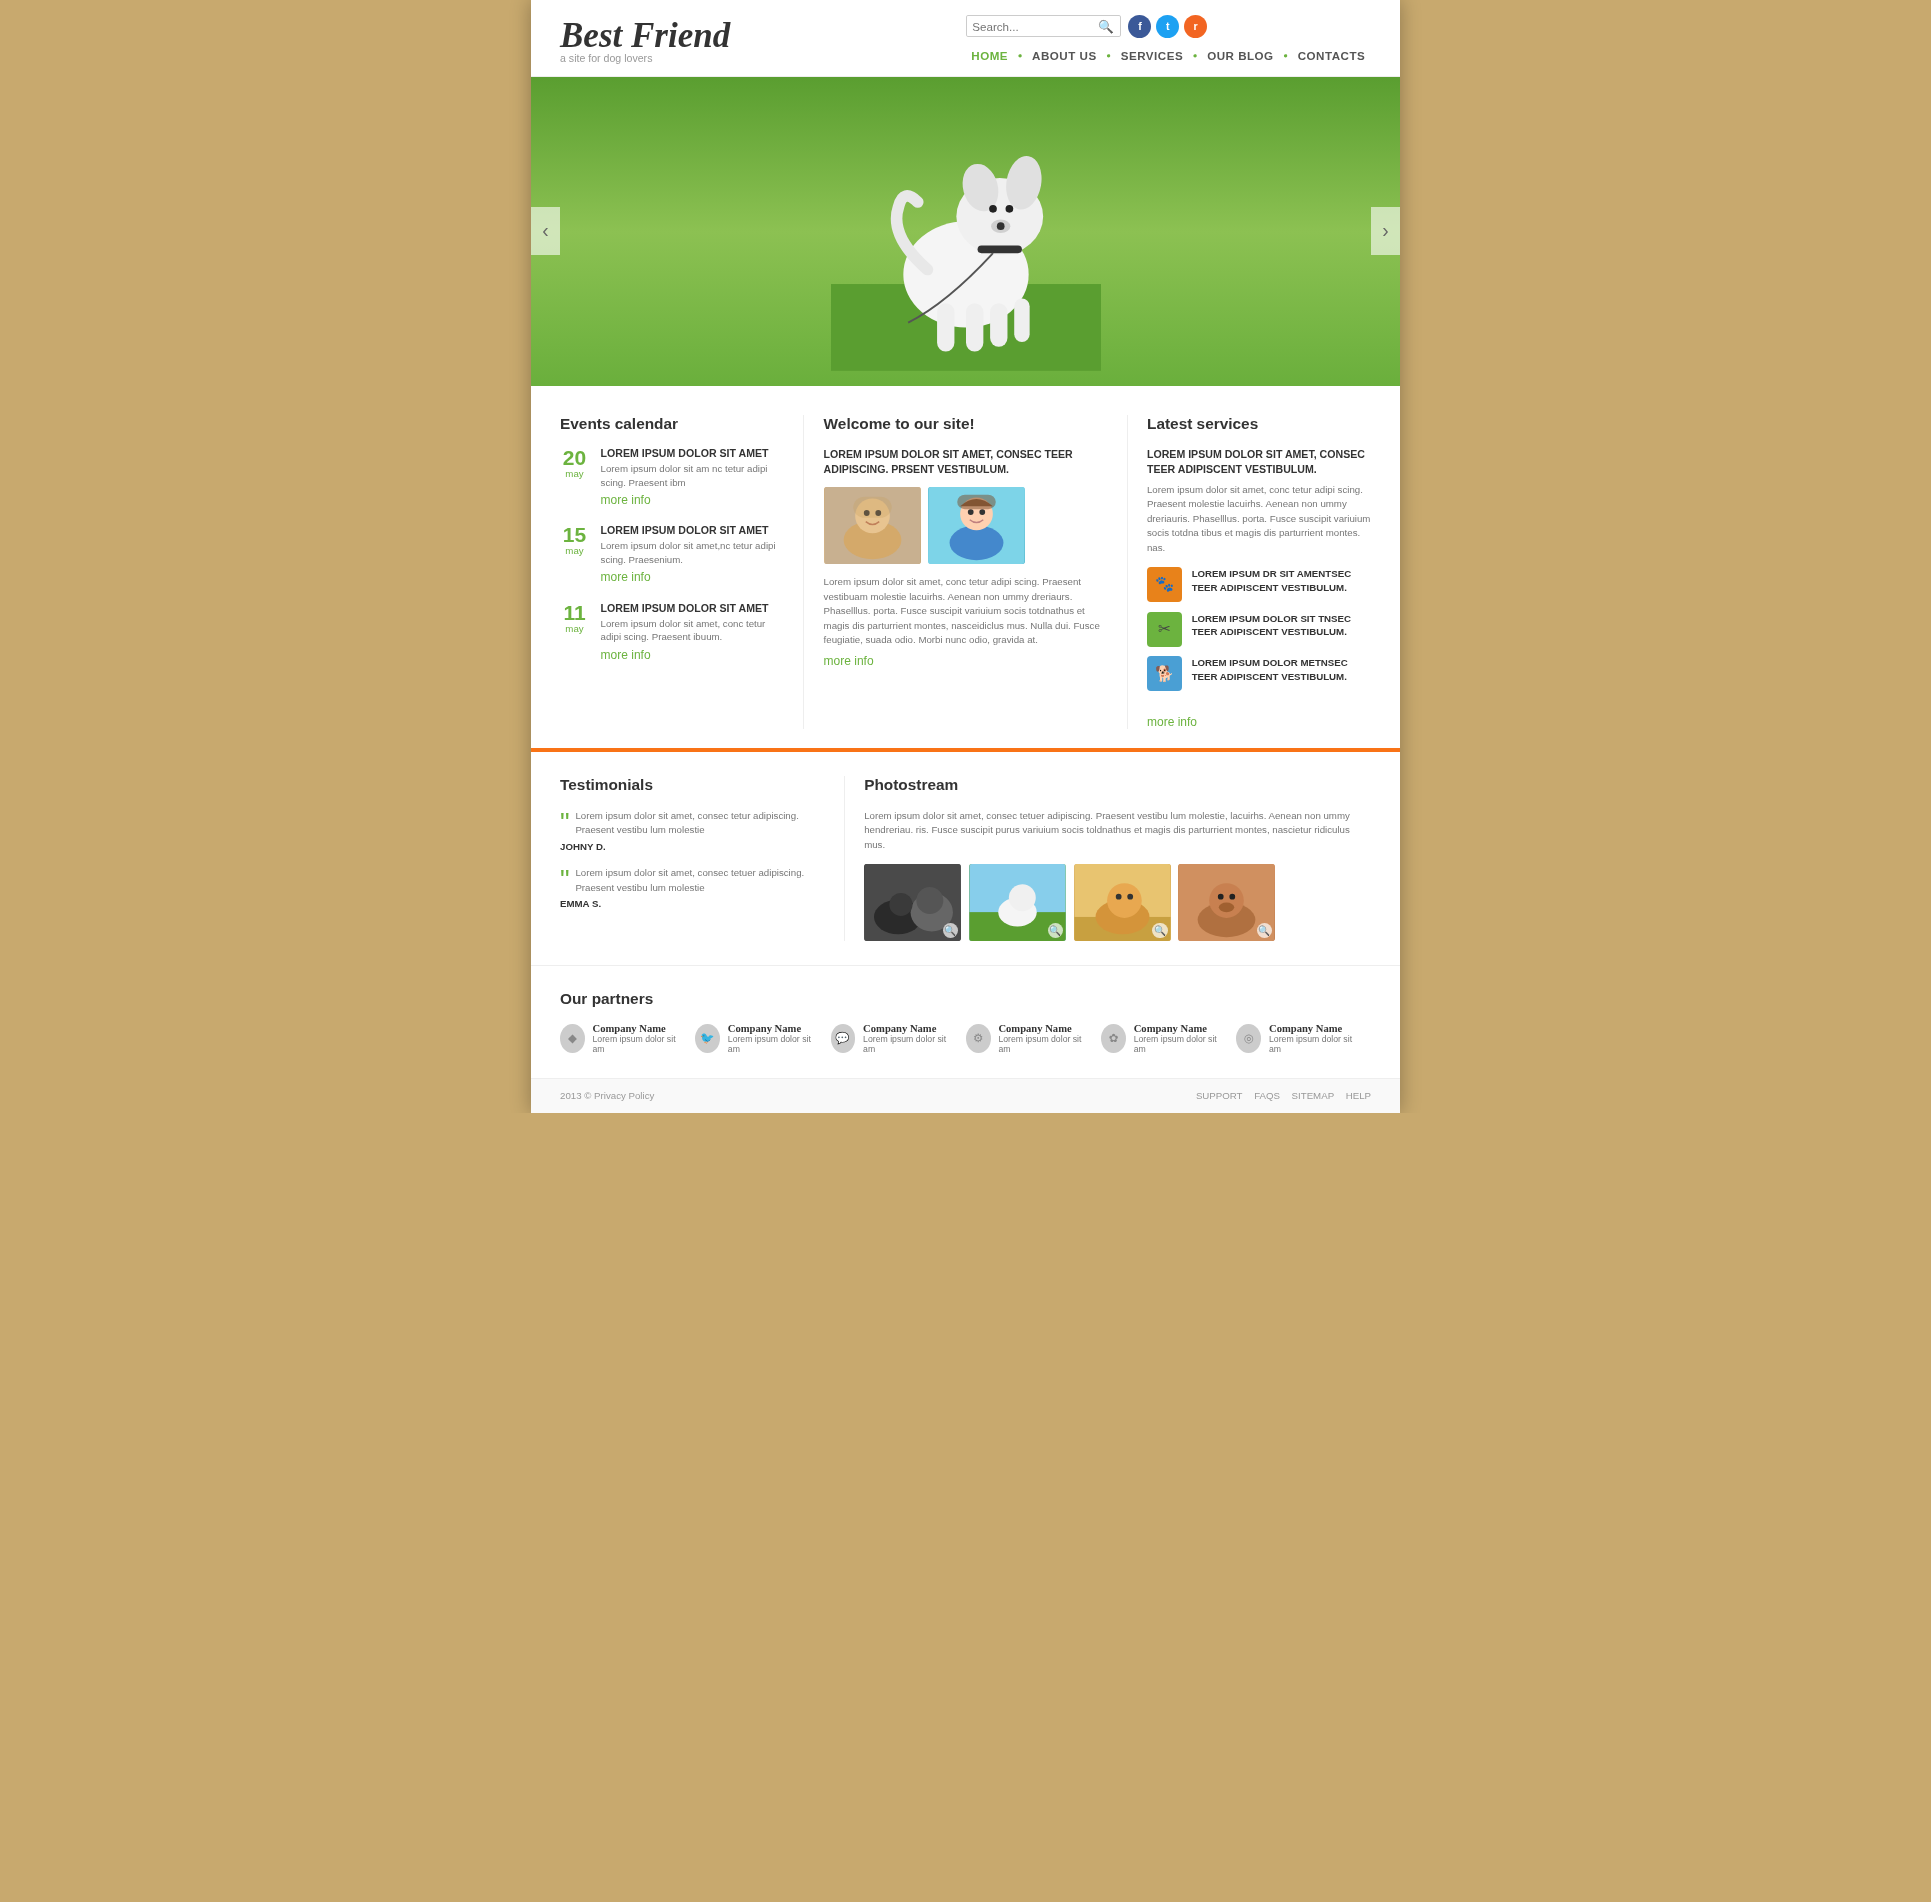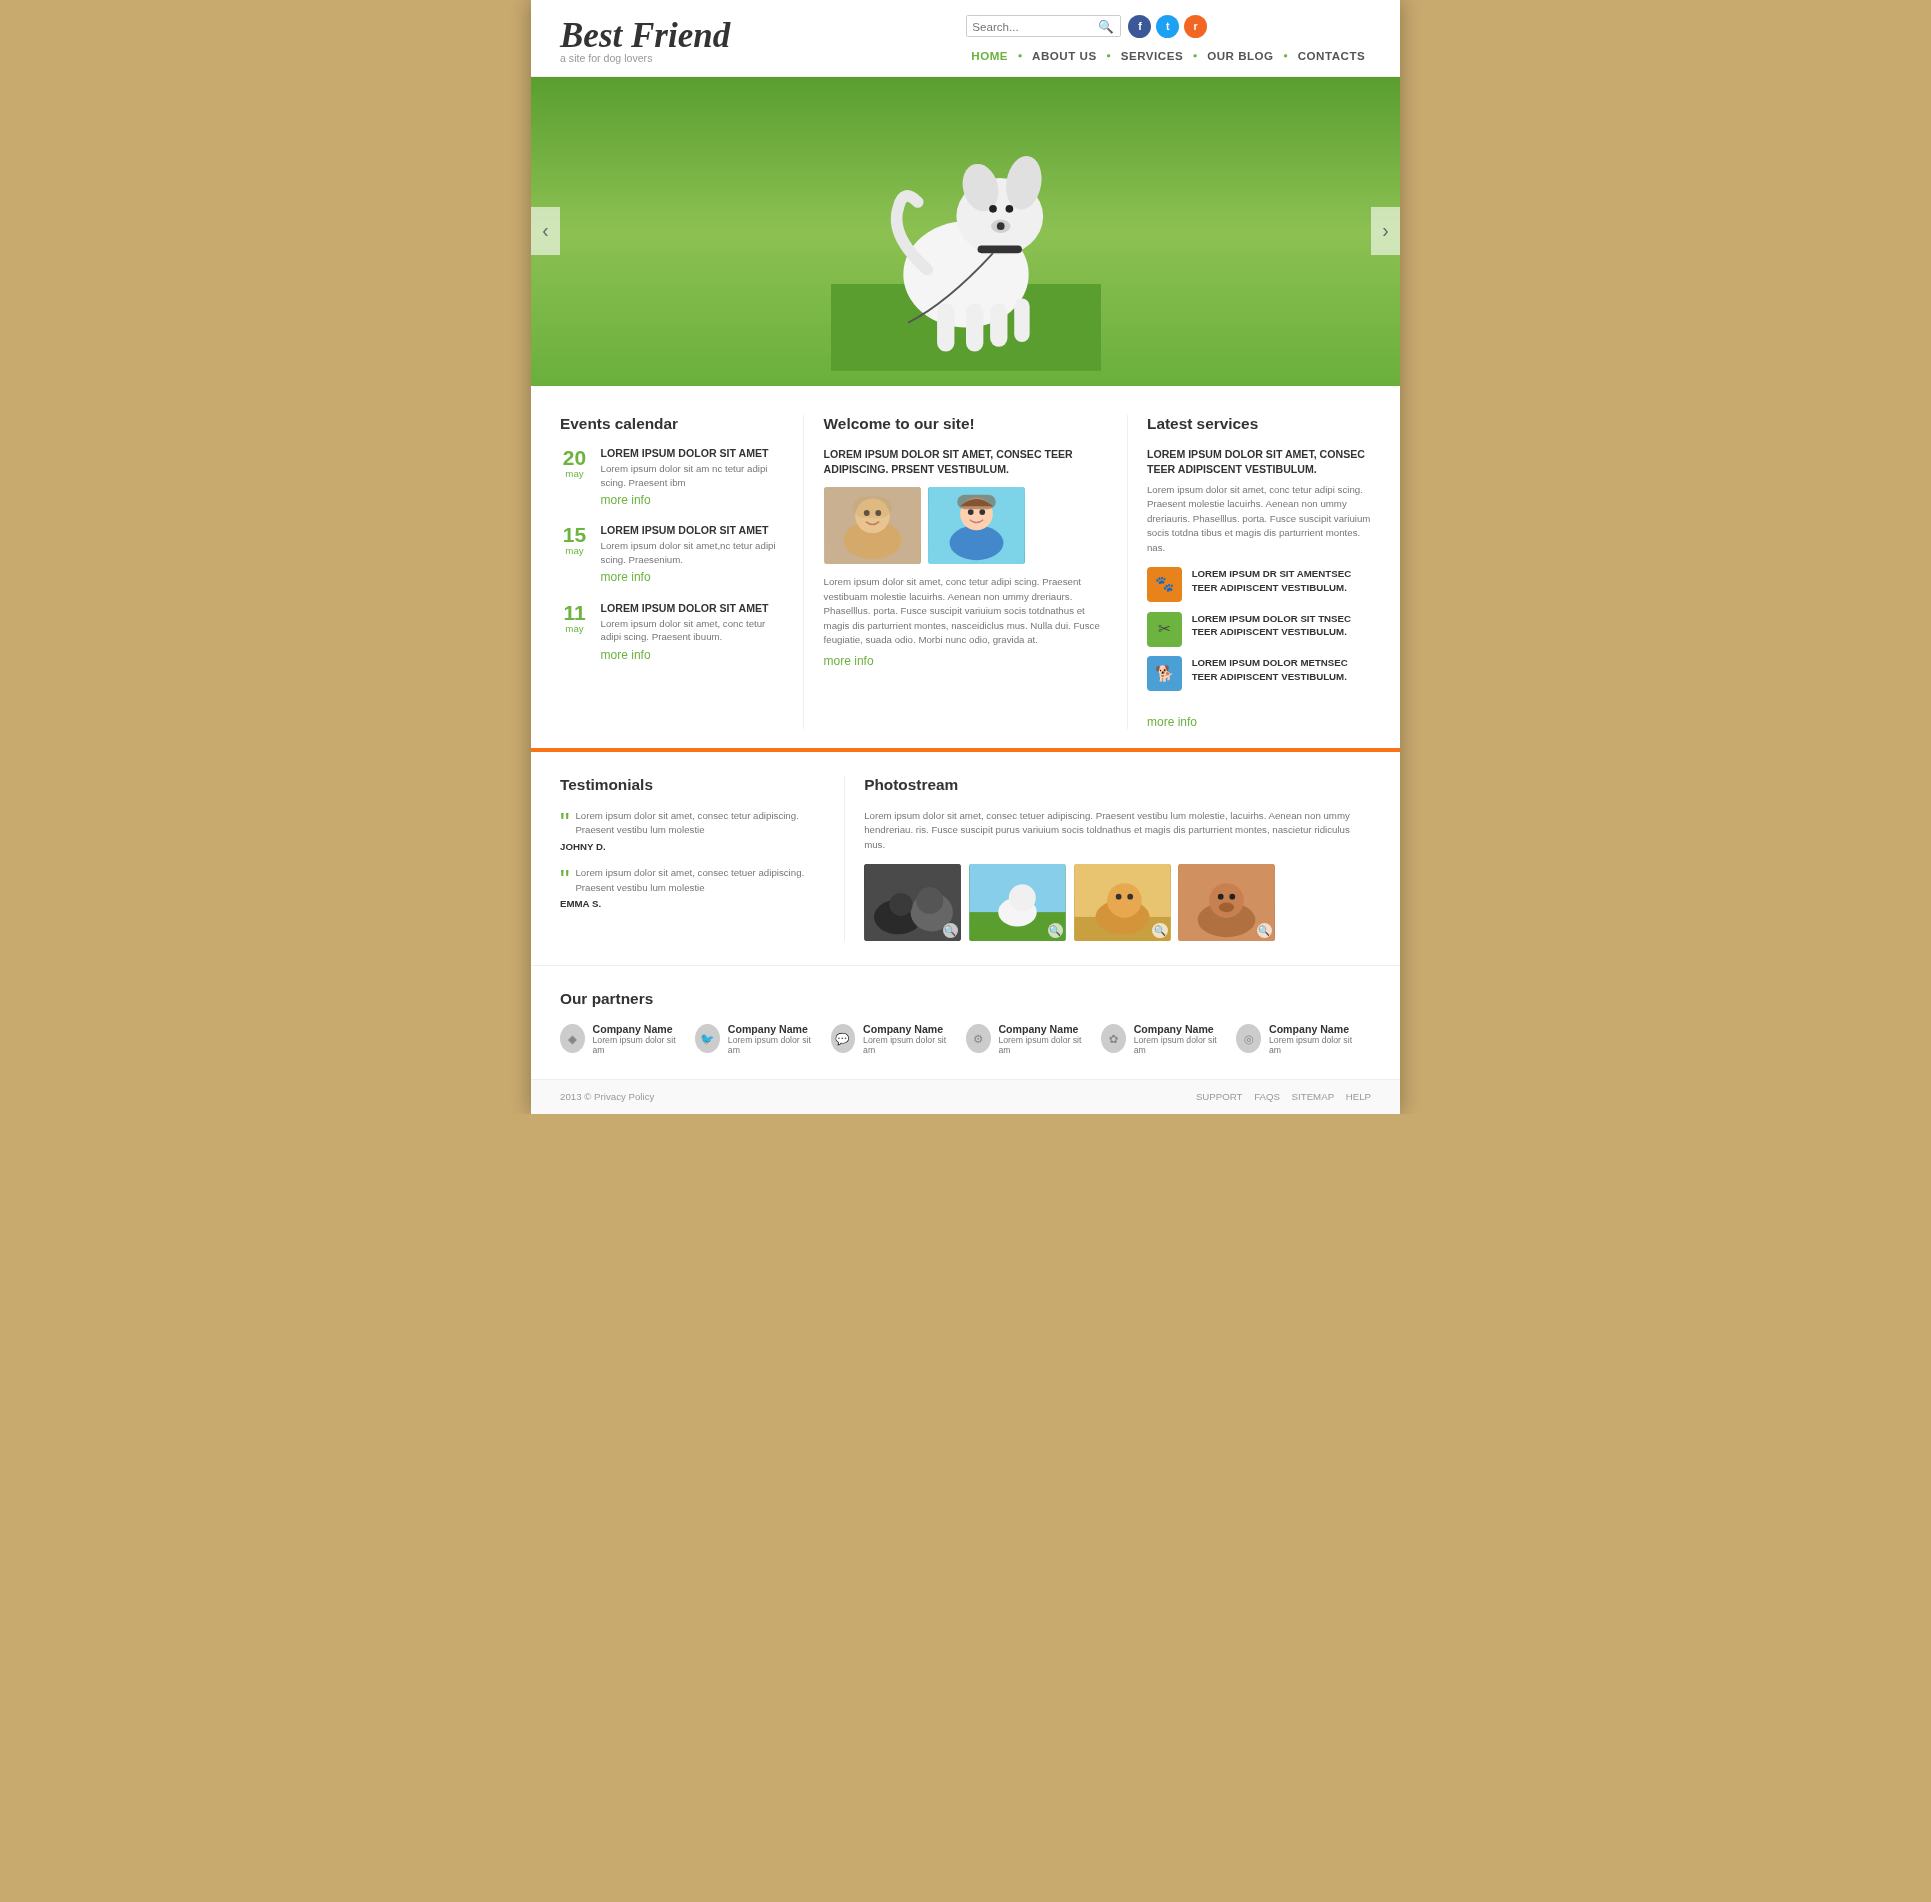--- a/index.html
+++ b/index.html
@@ -213,21 +213,21 @@
     .partners-grid { display: flex; gap: 19.3px; flex-wrap: wrap; margin-top: 14.5px; }
     .partner-item { display: flex; align-items: center; gap: 7.7px; flex: 0 0 116px; }
     .partner-icon {
       width: 29px; height: 29px;
       border-radius: 50%;
       background: #ccc;
       display: flex; align-items: center; justify-content: center;
       font-size: 11.6px; color: #888;
     }
     .partner-text {}
-    .partner-name { font-size: 10.6px; font-weight: bold; color: #333; }
+    .partner-name { font-size: 10.6px; font-weight: bold; color: #333; font-family: Liberation Serif, serif; }
     .partner-desc { font-size: 8.7px; color: #777; }
 
     
     .footer {
       padding: 11.6px 29px;
       display: flex;
       justify-content: space-between;
       align-items: center;
       background: #f9f9f9;
       text-align: right;

